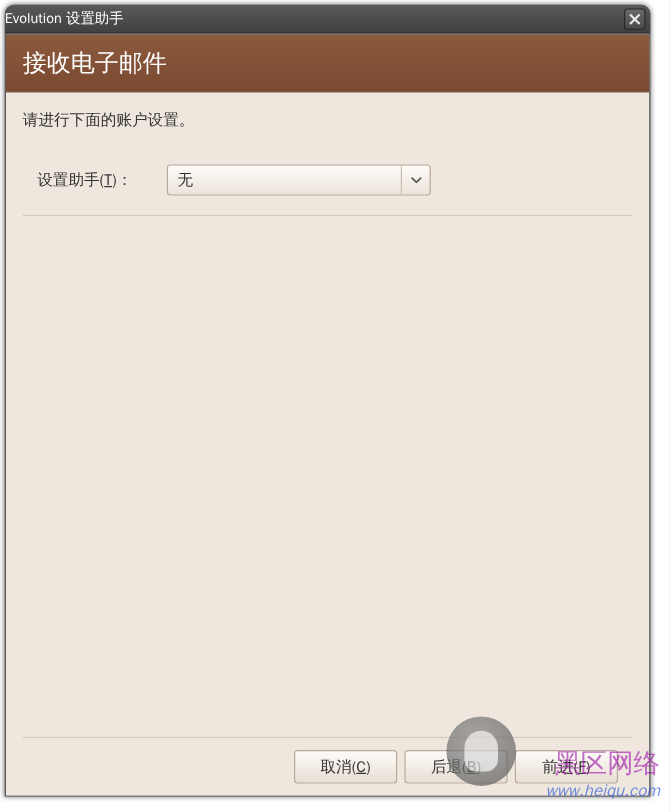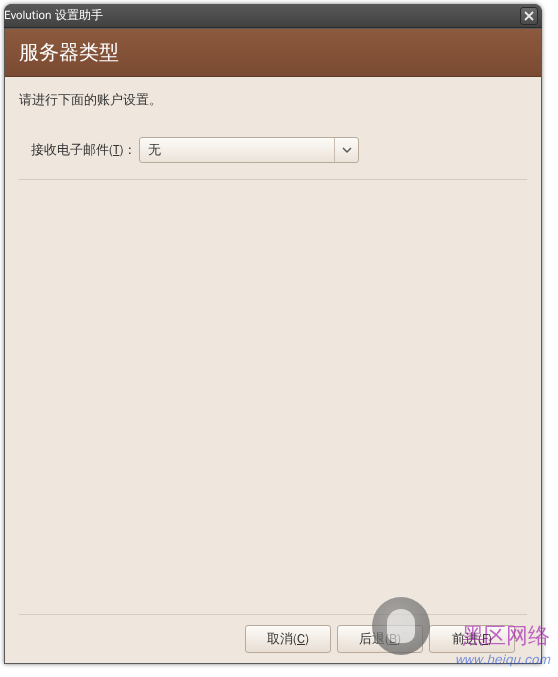--- a/index.html
+++ b/index.html
@@ -218,28 +218,28 @@
   <div class="titlebar">
     <span class="titlebar-text">Evolution 设置助手</span>
     <div class="close-btn">
       <svg viewBox="0 0 10 10">
         <path d="M1 1 L9 9 M9 1 L1 9" stroke="#e8e8e8" stroke-width="1.8" fill="none"></path>
       </svg>
     </div>
   </div>
   <div class="window-body">
     <div class="header-banner">
-      <div class="header-title">服务器类型</div>
+      <div class="header-title">接收电子邮件</div>
     </div>
     <div class="content">
       <div class="instruction">请进行下面的账户设置。</div>
 
       <div class="form-row">
         <div class="form-label">
-          <span>接收电子邮件(</span><span class="accel">T</span><span>)：</span>
+          <span>设置助手(</span><span class="accel">T</span><span>)：</span>
         </div>
         <div class="dropdown">
           <div class="dropdown-text">无</div>
           <div class="dropdown-arrow">
             <svg viewBox="0 0 10 6">
               <path d="M1 1 L5 5 L9 1" stroke="#555" stroke-width="1.4" fill="none"></path>
             </svg>
           </div>
         </div>
       </div>

